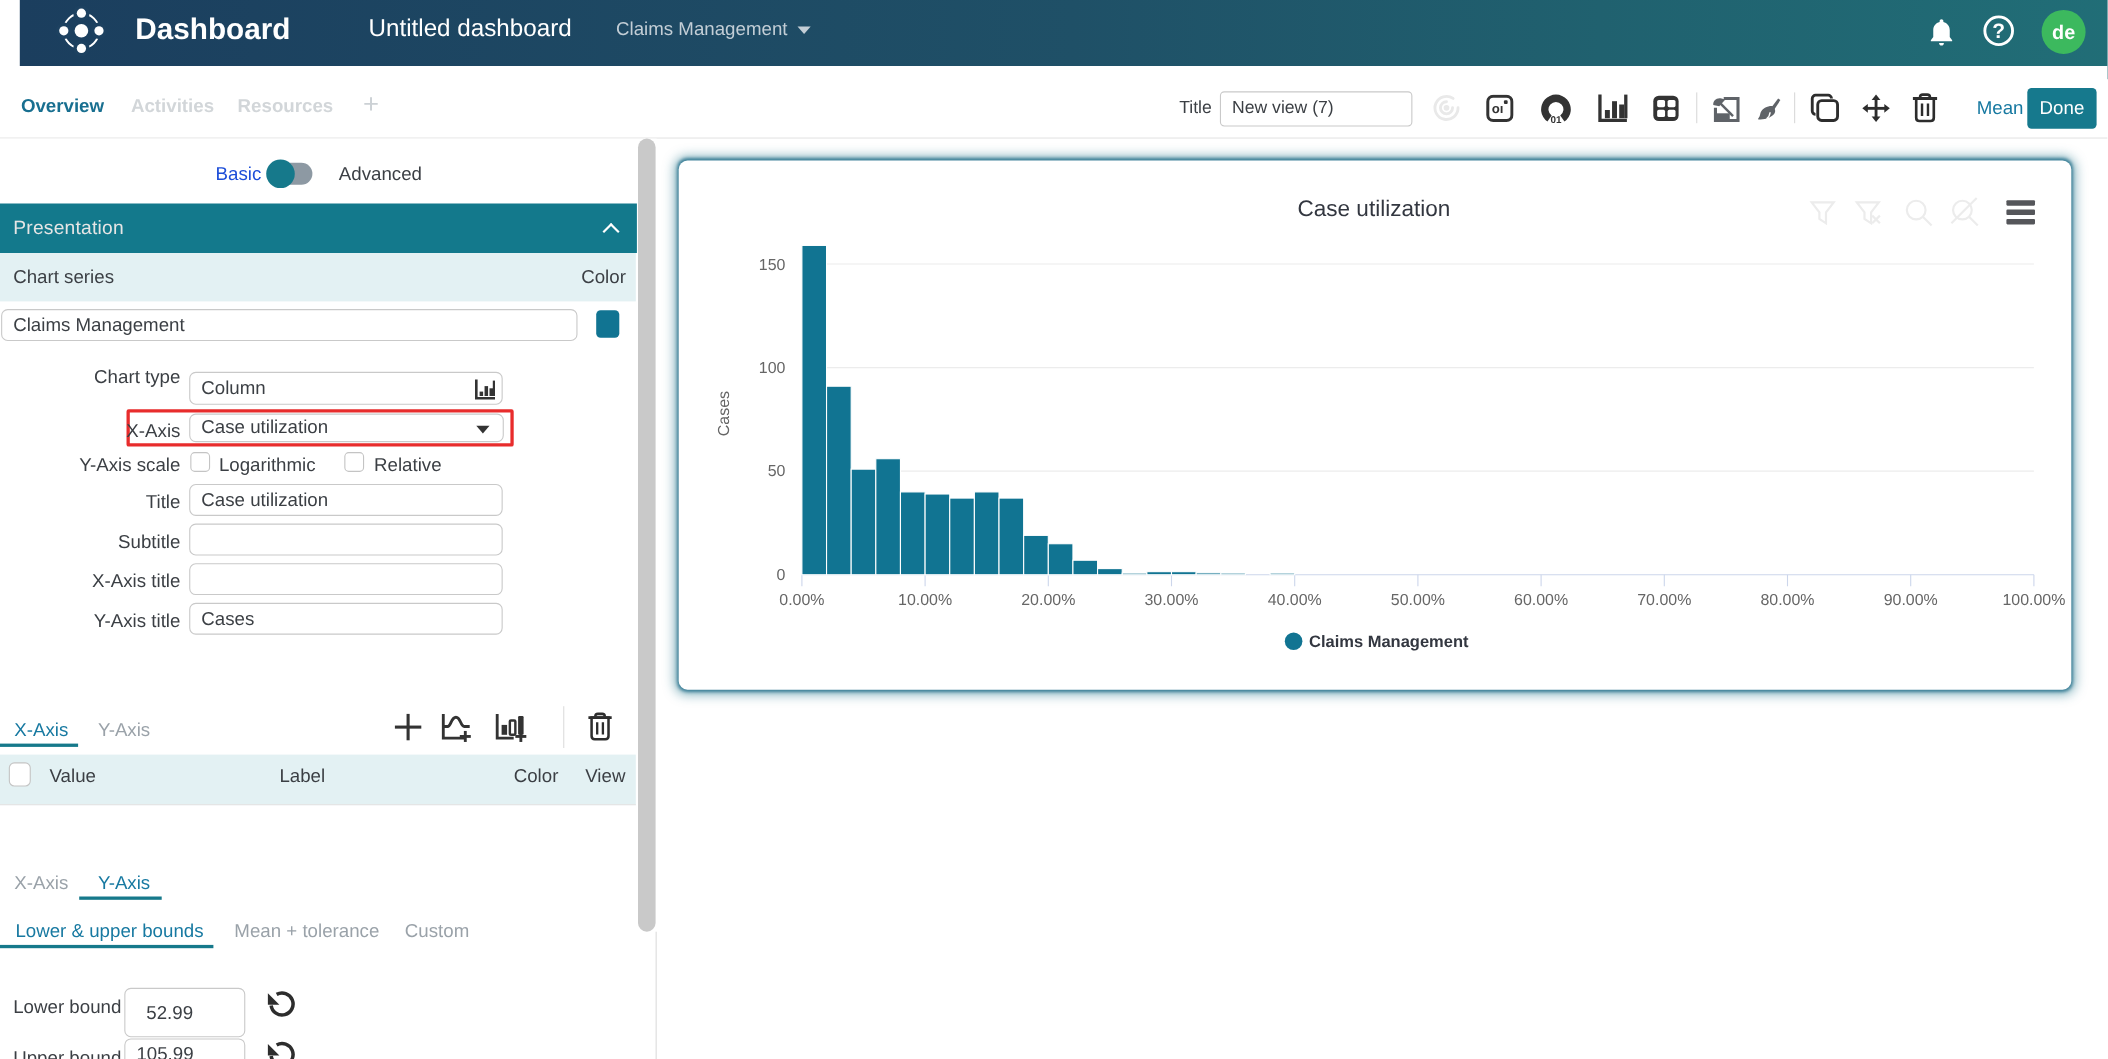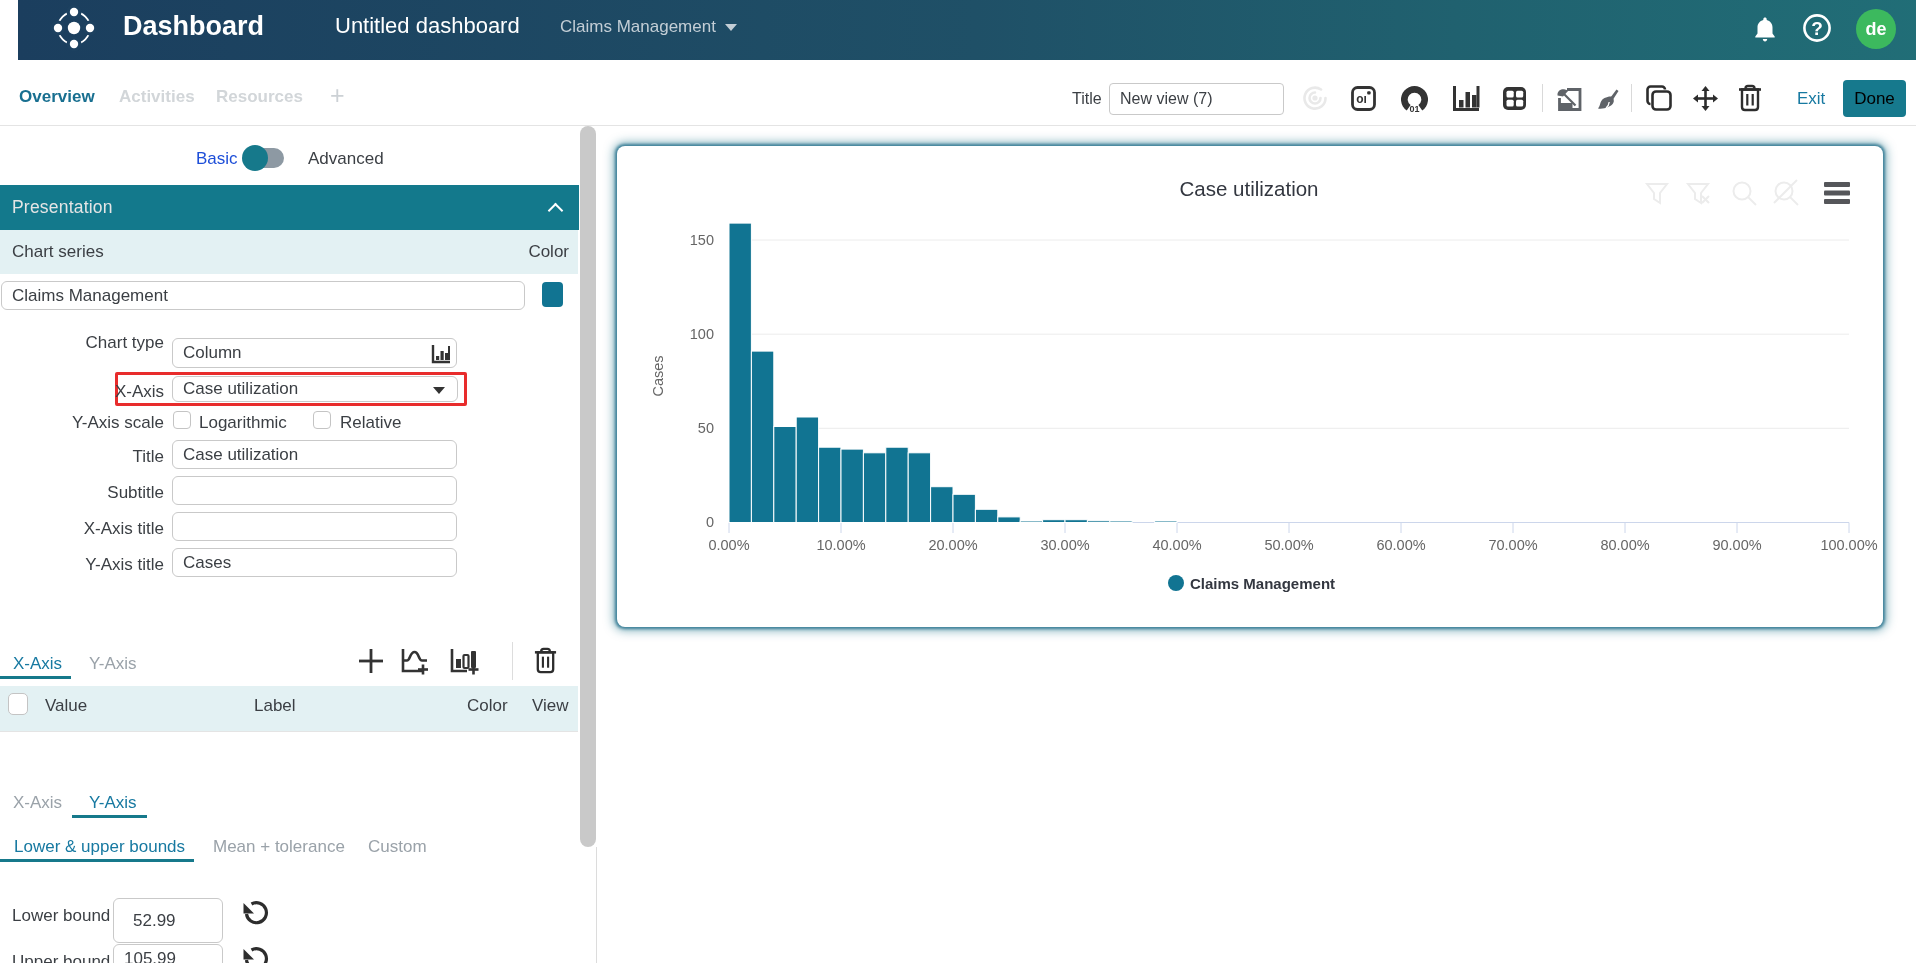--- a/index.html
+++ b/index.html
@@ -15,21 +15,21 @@
 .hdr-dd .tri{display:inline-block;margin-left:9px;vertical-align:middle;width:0;height:0;border-left:6px solid transparent;border-right:6px solid transparent;border-top:7px solid #c3ced6;}
 
 
 .toolbar{position:absolute;left:0;top:60px;width:1916px;height:66px;background:#fff;border-bottom:1px solid #e4e4e4;}
 .tab{position:absolute;top:27px;font-size:17px;}
 .tab.active{color:#186f90;font-weight:bold;}
 .tab.dis{color:#d2d6d9;font-weight:bold;}
 .tbar-label{position:absolute;left:1072px;top:30px;font-size:16px;color:#3b3f44;}
 .tbar-input{position:absolute;left:1109px;top:23px;width:175px;height:32px;border:1px solid #c9c9c9;border-radius:4px;font-size:16px;color:#3b3f44;padding:0 10px;line-height:30px;background:#fff;}
 .exit{position:absolute;left:1797px;top:29px;font-size:17px;color:#1779a1;}
-.done{position:absolute;left:1843px;top:20px;width:63px;height:37px;background:#16798d;color:#000000;font-size:17px;border-radius:4px;text-align:center;line-height:37px;}
+.done{position:absolute;left:1843px;top:20px;width:63px;height:37px;background:#16798d;color:#ffffff;font-size:17px;border-radius:4px;text-align:center;line-height:37px;}
 .vsep{position:absolute;top:24px;width:1px;height:28px;background:#d9d9d9;}
 
 
 .panel{position:absolute;left:0;top:126px;width:580px;height:837px;background:#fff;}
 .sbtrack{position:absolute;left:580px;top:126px;width:17px;height:837px;background:#fff;}
 .sbthumb{position:absolute;left:580px;top:126px;width:16px;height:721px;background:#c9c9c9;border-radius:8px;}
 .sect{position:absolute;left:0;width:579px;height:45px;background:#13798c;color:#e5e5e5;}
 .sect .t{position:absolute;left:12px;top:12px;font-size:17.5px;font-weight:normal;letter-spacing:0.2px;}
 .chev{position:absolute;right:18px;top:17px;width:11px;height:11px;}
 .chev:before{content:"";position:absolute;left:0;top:3px;width:9px;height:9px;border-left:2px solid #fff;border-top:2px solid #fff;transform:rotate(45deg);}
@@ -151,21 +151,21 @@
     </g>
   </svg>
 
   <svg class="abs" style="left:1737px;top:24px" width="26" height="28" viewBox="0 0 26 28">
     <path d="M8.5 4.5 C8.5 3 9.5 2 11 2 H15 C16.5 2 17.5 3 17.5 4.5" fill="none" stroke="#2d2d2d" stroke-width="2.4"></path>
     <line x1="2" y1="5.5" x2="24" y2="5.5" stroke="#2d2d2d" stroke-width="2.6"></line>
     <path d="M5 5.5 H21 V23 C21 24.8 19.8 26 18 26 H8 C6.2 26 5 24.8 5 23 Z" fill="none" stroke="#2d2d2d" stroke-width="2.4"></path>
     <line x1="10.3" y1="10" x2="10.3" y2="21.5" stroke="#2d2d2d" stroke-width="2.2"></line>
     <line x1="15.7" y1="10" x2="15.7" y2="21.5" stroke="#2d2d2d" stroke-width="2.2"></line>
   </svg>
-  <div class="exit">Exit</div>
+  <div class="exit">Mean</div>
   <div class="done">Done</div>
 </div>
 
 <div class="panel" id="panel">
 
   <div class="abs" style="left:196px;top:23px;font-size:17px;color:#1d4ed8;">Basic</div>
   <div class="abs" style="left:243px;top:22px;width:41px;height:20px;background:#8d99a3;border-radius:10px;"></div>
   <div class="abs" style="left:242px;top:19px;width:26px;height:26px;background:#16798b;border-radius:50%;"></div>
   <div class="abs" style="left:308px;top:23px;font-size:17px;color:#3b3f44;">Advanced</div>
 

